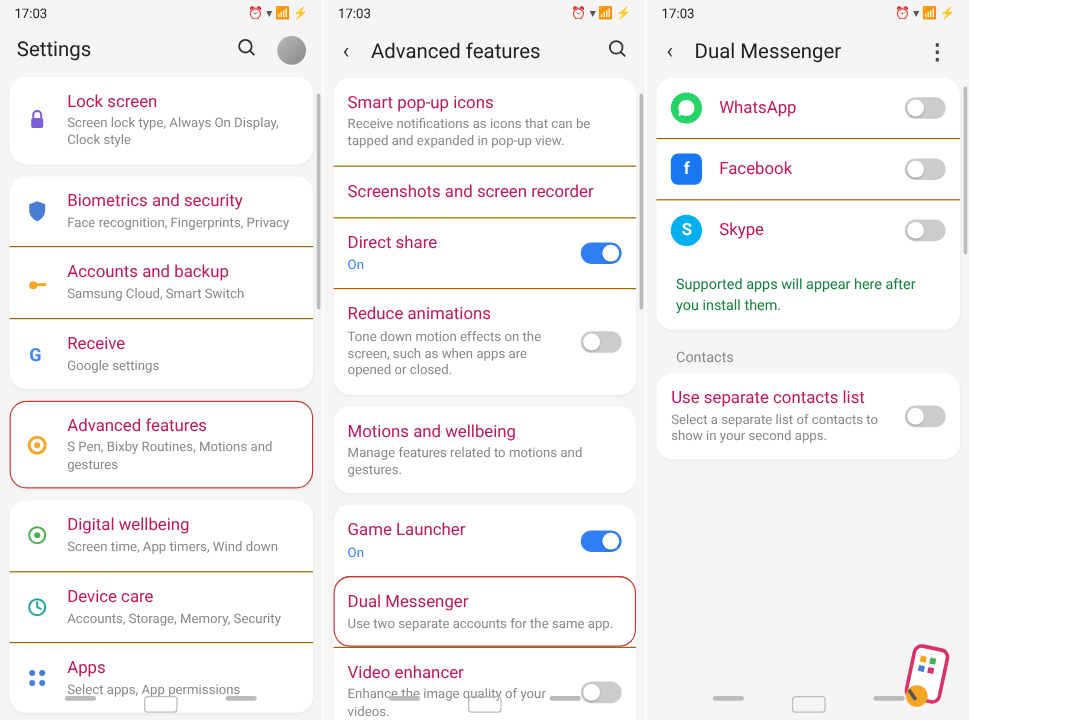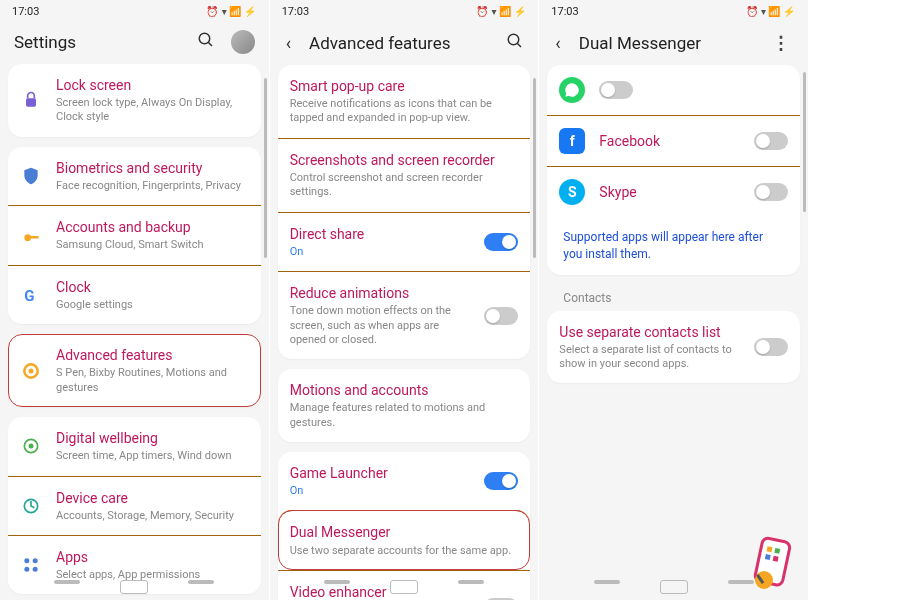--- a/index.html
+++ b/index.html
@@ -23,21 +23,21 @@
 .icon-box svg{width:20px;height:20px}
 .text-col{flex:1;min-width:0}
 .item-title{font-size:14px;color:#be185d;line-height:1.3}
 .item-sub{font-size:11px;color:#888;line-height:1.3;margin-top:2px}
 .item-sub.on{color:#2d7ff3}
 .toggle{width:34px;height:18px;border-radius:9px;background:#ccc;position:relative;flex-shrink:0}
 .toggle::after{content:"";position:absolute;width:14px;height:14px;border-radius:50%;background:#fff;top:2px;left:2px;box-shadow:0 1px 2px rgba(0,0,0,.2)}
 .toggle.on{background:#2d7ff3}
 .toggle.on::after{left:18px}
 .section-label{font-size:12px;color:#888;padding:6px 16px 6px}
-.hint-text{font-size:12px;color:#1d4ed8;padding:12px 16px;line-height:1.4}
+.hint-text{font-size:12px;color:#15803d;padding:12px 16px;line-height:1.4}
 .app-icon{width:26px;height:26px;border-radius:50%;display:flex;align-items:center;justify-content:center;color:#fff;font-size:14px;font-weight:bold;flex-shrink:0}
 .wa{background:#25d366}
 .fb{background:#1877f2;border-radius:6px}
 .sk{background:#00aff0}
 .navbar{position:absolute;bottom:6px;left:0;right:0;display:flex;justify-content:center;gap:40px}
 .navbtn{width:26px;height:4px;background:#bbb;border-radius:2px}
 .navbtn.mid{width:26px;height:12px;border:1.5px solid #bbb;background:transparent;border-radius:3px}
 .corner-logo{position:absolute;right:4px;bottom:6px;width:60px;height:60px}
 .scrollhint{position:absolute;right:2px;top:78px;width:3px;height:180px;background:#bbb;border-radius:2px}
 </style>
@@ -101,21 +101,21 @@
               <div class="item-sub">Samsung Cloud, Smart Switch</div>
             </div>
       </div>
       <div class="row">
         <span class="icon-box">
               <svg viewBox="0 0 24 24">
                 <text x="4" y="19" font-size="18" font-weight="bold" fill="#4285f4">G</text>
               </svg>
             </span>
         <div class="text-col">
-              <div class="item-title">Clock</div>
+              <div class="item-title">Receive</div>
               <div class="item-sub">Google settings</div>
             </div>
       </div>
     </div>
     <div class="card">
       <div class="row highlighted">
         <span class="icon-box">
               <svg viewBox="0 0 24 24">
                 <circle cx="12" cy="12" r="8" fill="none" stroke="#f5a623" stroke-width="3"></circle>
                 <circle cx="12" cy="12" r="3" fill="#f5a623"></circle>
@@ -194,49 +194,48 @@
             <circle cx="10" cy="10" r="7"></circle>
             <line x1="20" y1="20" x2="15" y2="15"></line>
           </svg>
     </span>
   </div>
   <div class="scroll">
     <div class="scrollhint"></div>
     <div class="card">
       <div class="row">
         <div class="text-col">
-              <div class="item-title">Smart pop-up care</div>
+              <div class="item-title">Smart pop-up icons</div>
               <div class="item-sub">Receive notifications as icons that can be tapped and expanded in pop-up view.</div>
             </div>
       </div>
       <div class="row">
         <div class="text-col">
               <div class="item-title">Screenshots and screen recorder</div>
-              <div class="item-sub">Control screenshot and screen recorder settings.</div>
             </div>
       </div>
       <div class="row">
         <div class="text-col">
               <div class="item-title">Direct share</div>
               <div class="item-sub on">On</div>
             </div>
         <span class="toggle on"></span>
       </div>
       <div class="row">
         <div class="text-col">
               <div class="item-title">Reduce animations</div>
               <div class="item-sub">Tone down motion effects on the screen, such as when apps are opened or closed.</div>
             </div>
         <span class="toggle"></span>
       </div>
     </div>
     <div class="card">
       <div class="row">
         <div class="text-col">
-              <div class="item-title">Motions and accounts</div>
+              <div class="item-title">Motions and wellbeing</div>
               <div class="item-sub">Manage features related to motions and gestures.</div>
             </div>
       </div>
     </div>
     <div class="card">
       <div class="row">
         <div class="text-col">
               <div class="item-title">Game Launcher</div>
               <div class="item-sub on">On</div>
             </div>
@@ -281,20 +280,23 @@
   </div>
   <div class="scroll">
     <div class="scrollhint" style="top:72px;height:140px"></div>
     <div class="card">
       <div class="row">
         <span class="app-icon wa">
               <svg viewBox="0 0 24 24" width="16" height="16">
                 <path fill="#fff" d="M12 2a10 10 0 00-8.7 15L2 22l5.2-1.3A10 10 0 1012 2z"></path>
               </svg>
             </span>
+        <div class="text-col">
+              <div class="item-title">WhatsApp</div>
+            </div>
         <span class="toggle"></span>
       </div>
       <div class="row">
         <span class="app-icon fb">f</span>
         <div class="text-col">
               <div class="item-title">Facebook</div>
             </div>
         <span class="toggle"></span>
       </div>
       <div class="row">

